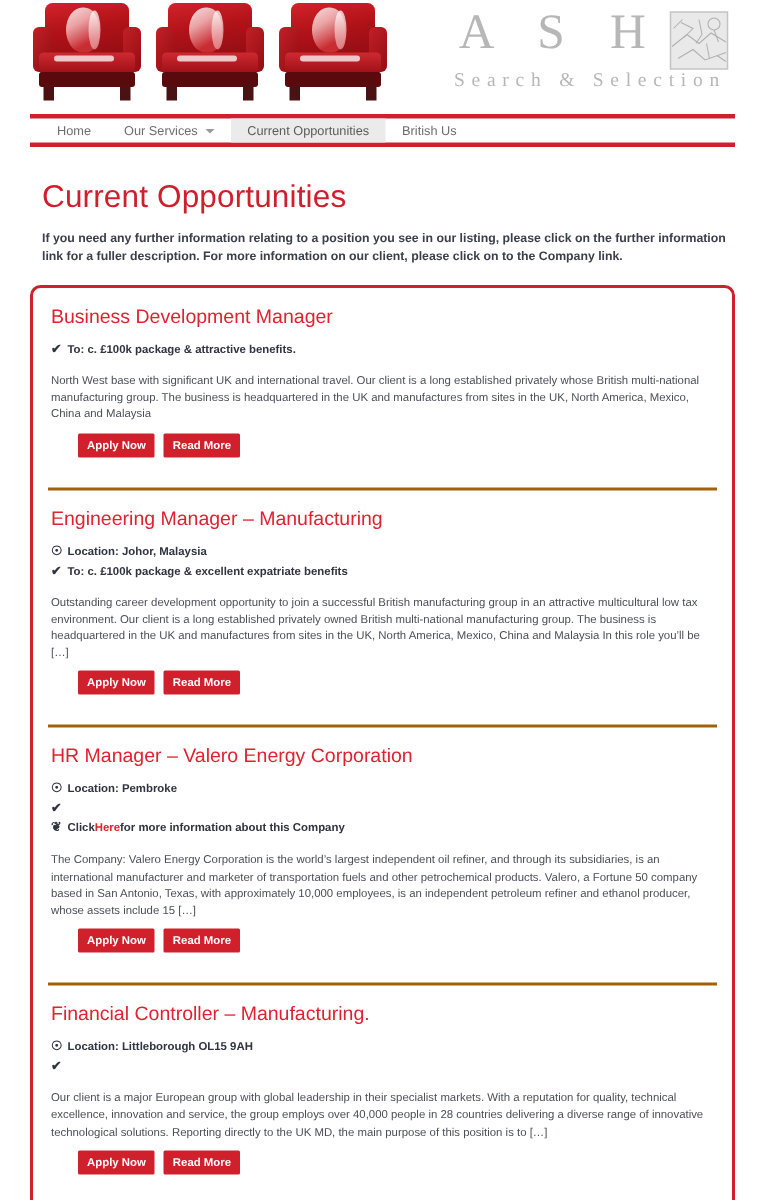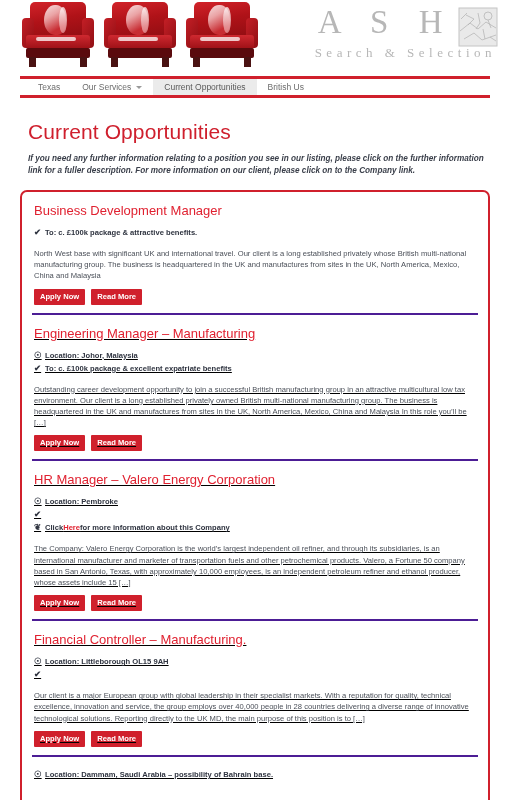--- a/index.html
+++ b/index.html
@@ -87,21 +87,21 @@
     position: absolute;
     top: 55px;
     width: 7px; height: 10px;
     background: #4a1212;
   }
   .chair .legL { left: 7px; }
   .chair .legR { right: 7px; }
 
   .logo {
     position: absolute;
-    right: 12px; top: 4px;
+    right: 24px; top: 4px;
     text-align: right;
     color: #b5b5b5;
   }
   .logo-main {
     font-family: "Liberation Serif", serif;
     font-size: 33px;
     letter-spacing: 11px;
     color: #b7b7b7;
     line-height: 36px;
     display: inline-block;
@@ -167,34 +167,33 @@
     margin: 22px 0 9px 8px;
     letter-spacing: .1px;
   }
   .intro {
     font-size: 8.2px;
     font-weight: bold;
     color: #3a3f4a;
     line-height: 11.5px;
     margin: 0 0 14px 8px;
     max-width: 462px;
-    font-style: italic;
   }
 
   
   .listing-box {
     border: 2px solid #d0202c;
     border-radius: 7px;
     padding: 0 10px;
     min-height: 640px;
   }
   .job {
-    padding: 11px 0 8px 0;
-  }
-  .job + .job { border-top: 2px solid #4c1d95; text-decoration: underline; }
+    padding: 11px 0 20px 0;
+  }
+  .job + .job { border-top: 2px solid #a16207; }
   .job-title {
     color: #e02130;
     font-size: 13px;
     font-weight: normal;
     margin: 0 0 7px 2px;
     line-height: 16px;
   }
   .meta {
     font-size: 7.6px;
     font-weight: bold;
@@ -216,21 +215,21 @@
     text-decoration: none;
     cursor: pointer;
   }
   .desc {
     font-size: 7.6px;
     color: #4a4f58;
     line-height: 11.2px;
     margin: 9px 0 7px 2px;
     max-width: 452px;
   }
-  .btn-row { margin-left: 2px; display: flex; gap: 6px; }
+  .btn-row { margin-left: 20px; display: flex; gap: 6px; }
   .btn {
     background: #d0202c;
     color: #ffffff;
     font-size: 7.6px;
     font-weight: bold;
     padding: 3px 6px 4px 6px;
     border: none;
     border-radius: 1px;
     cursor: pointer;
     font-family: "Liberation Sans", sans-serif;
@@ -300,21 +299,21 @@
         </svg>
       </span>
     </div>
     <div class="logo-sub">Search &amp; Selection</div>
   </div>
 </div>
 
 <div class="nav-wrap">
   <div class="nav">
     <div class="nav-item first">
-      <span>Texas</span>
+      <span>Home</span>
     </div>
     <div class="nav-item">
       <span>Our Services</span>
       <span class="caret"></span>
     </div>
     <div class="nav-item active">
       <span>Current Opportunities</span>
     </div>
     <div class="nav-item">
       <span>British Us</span>

